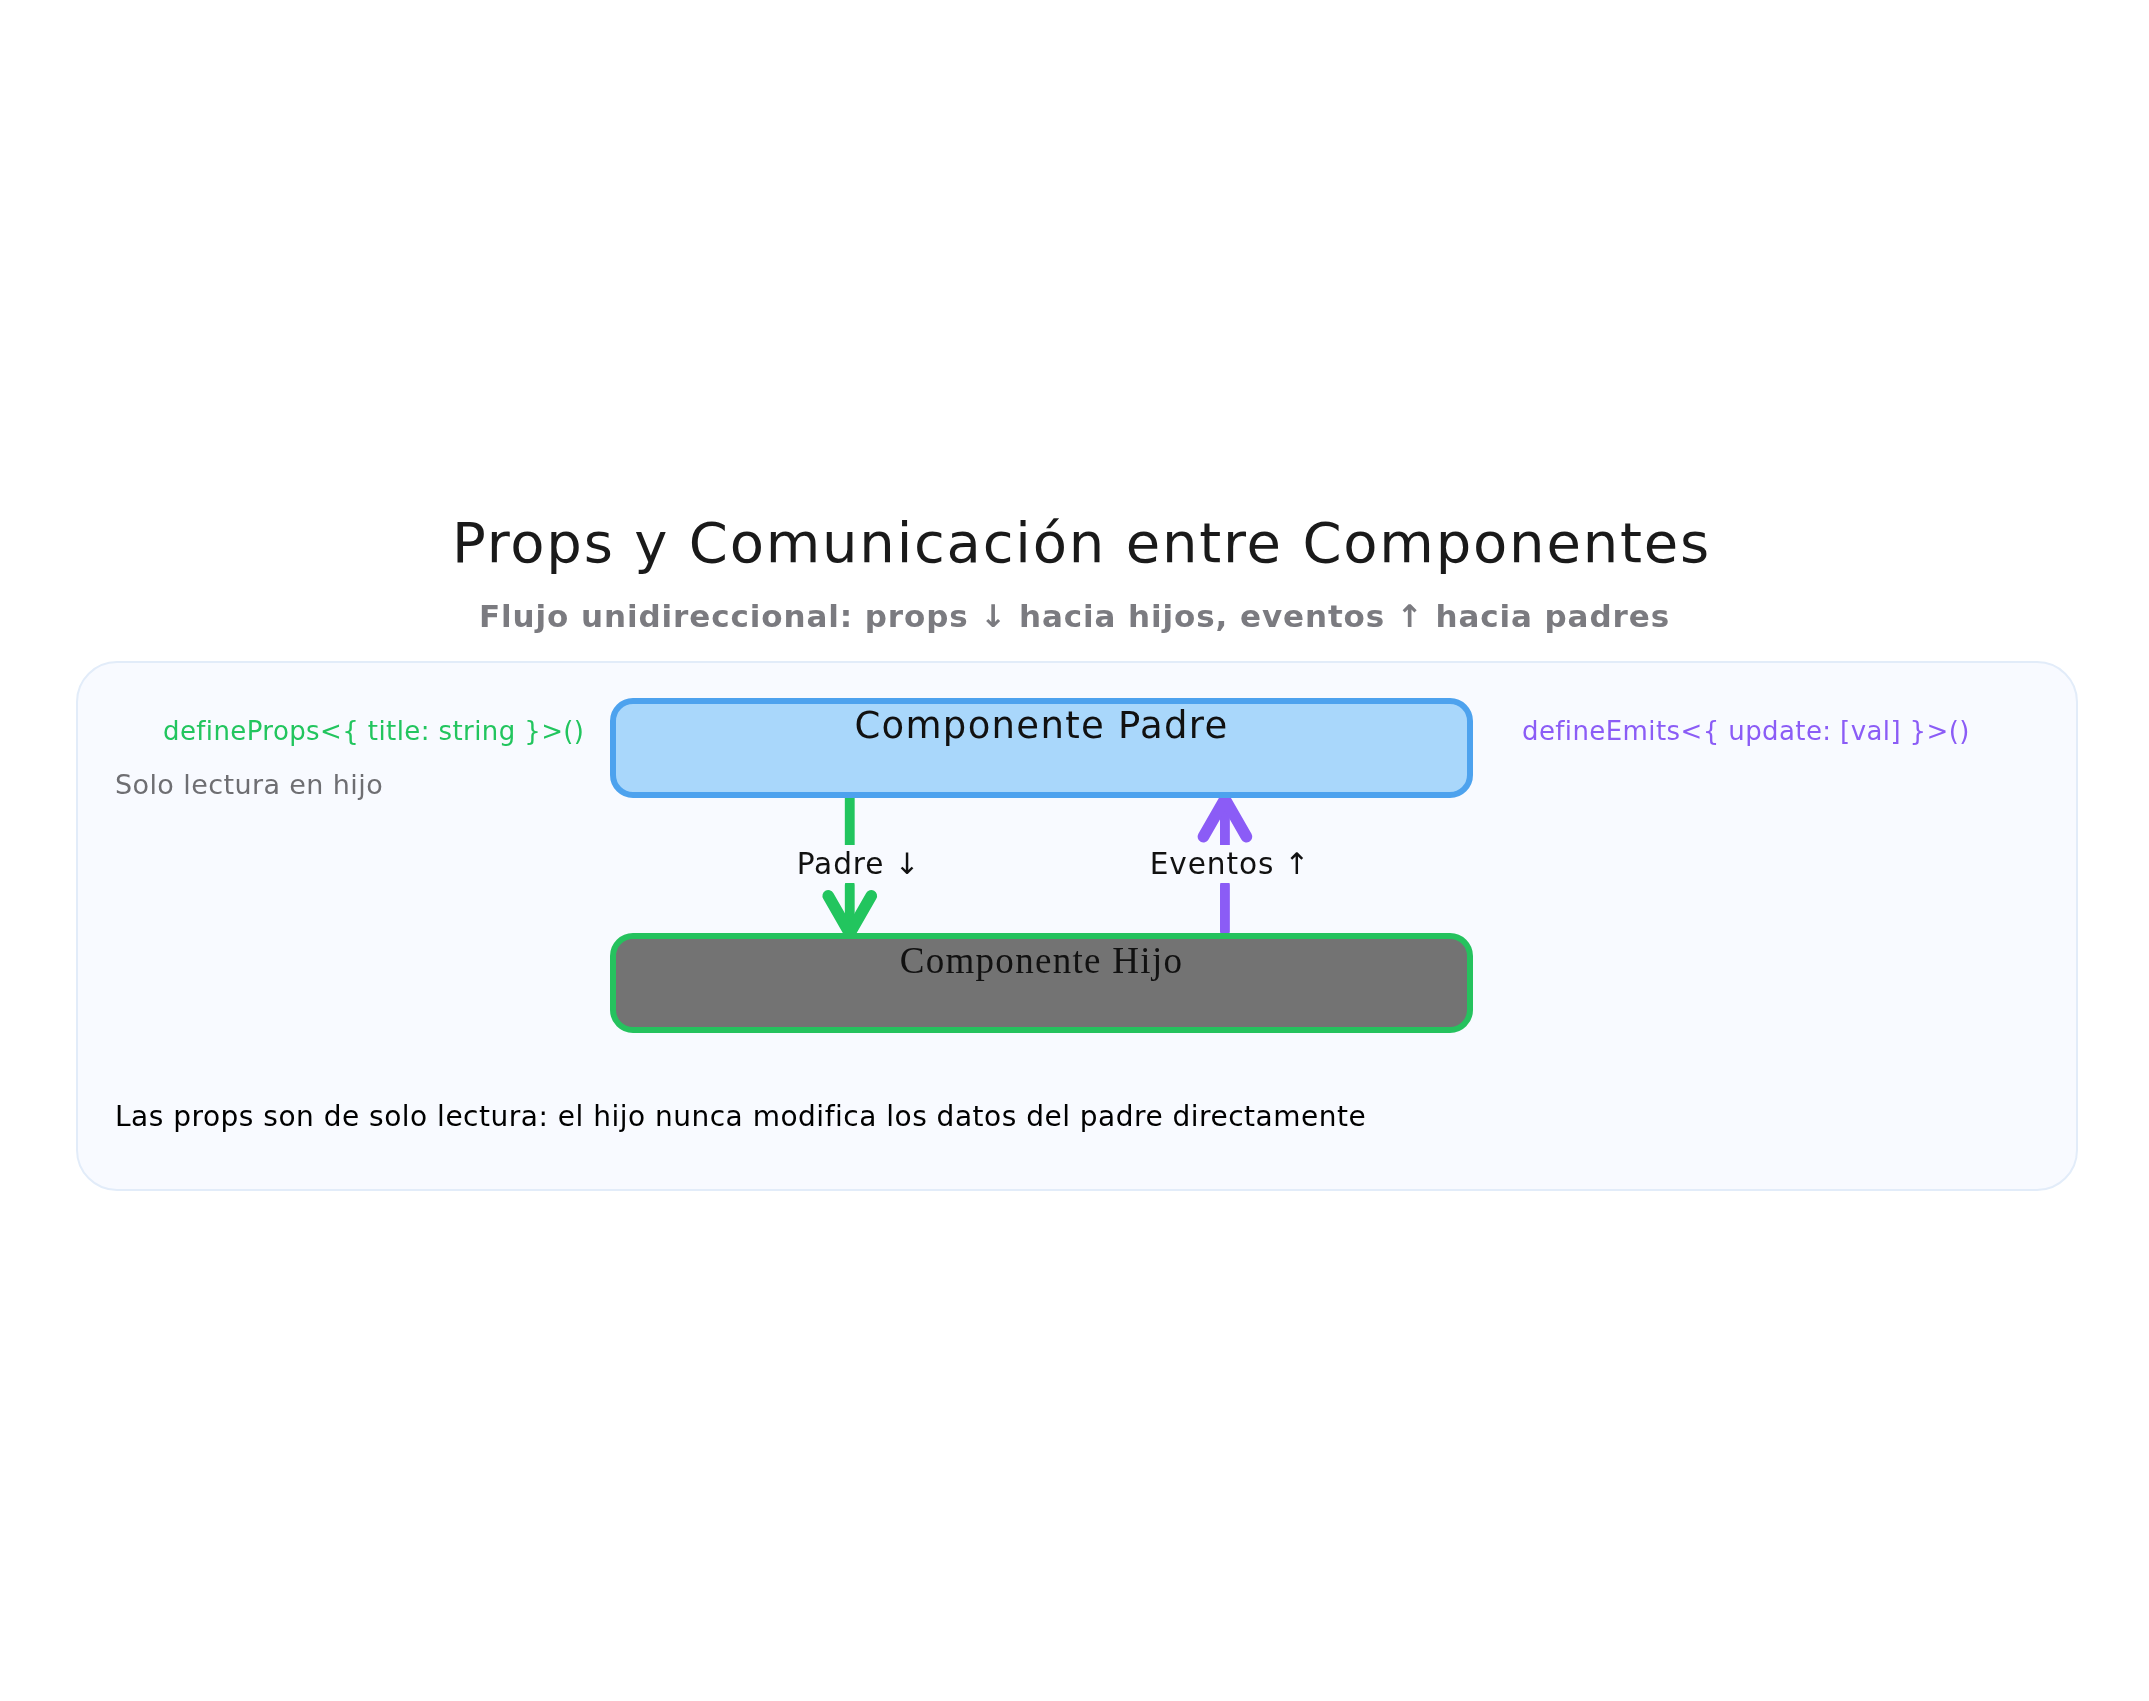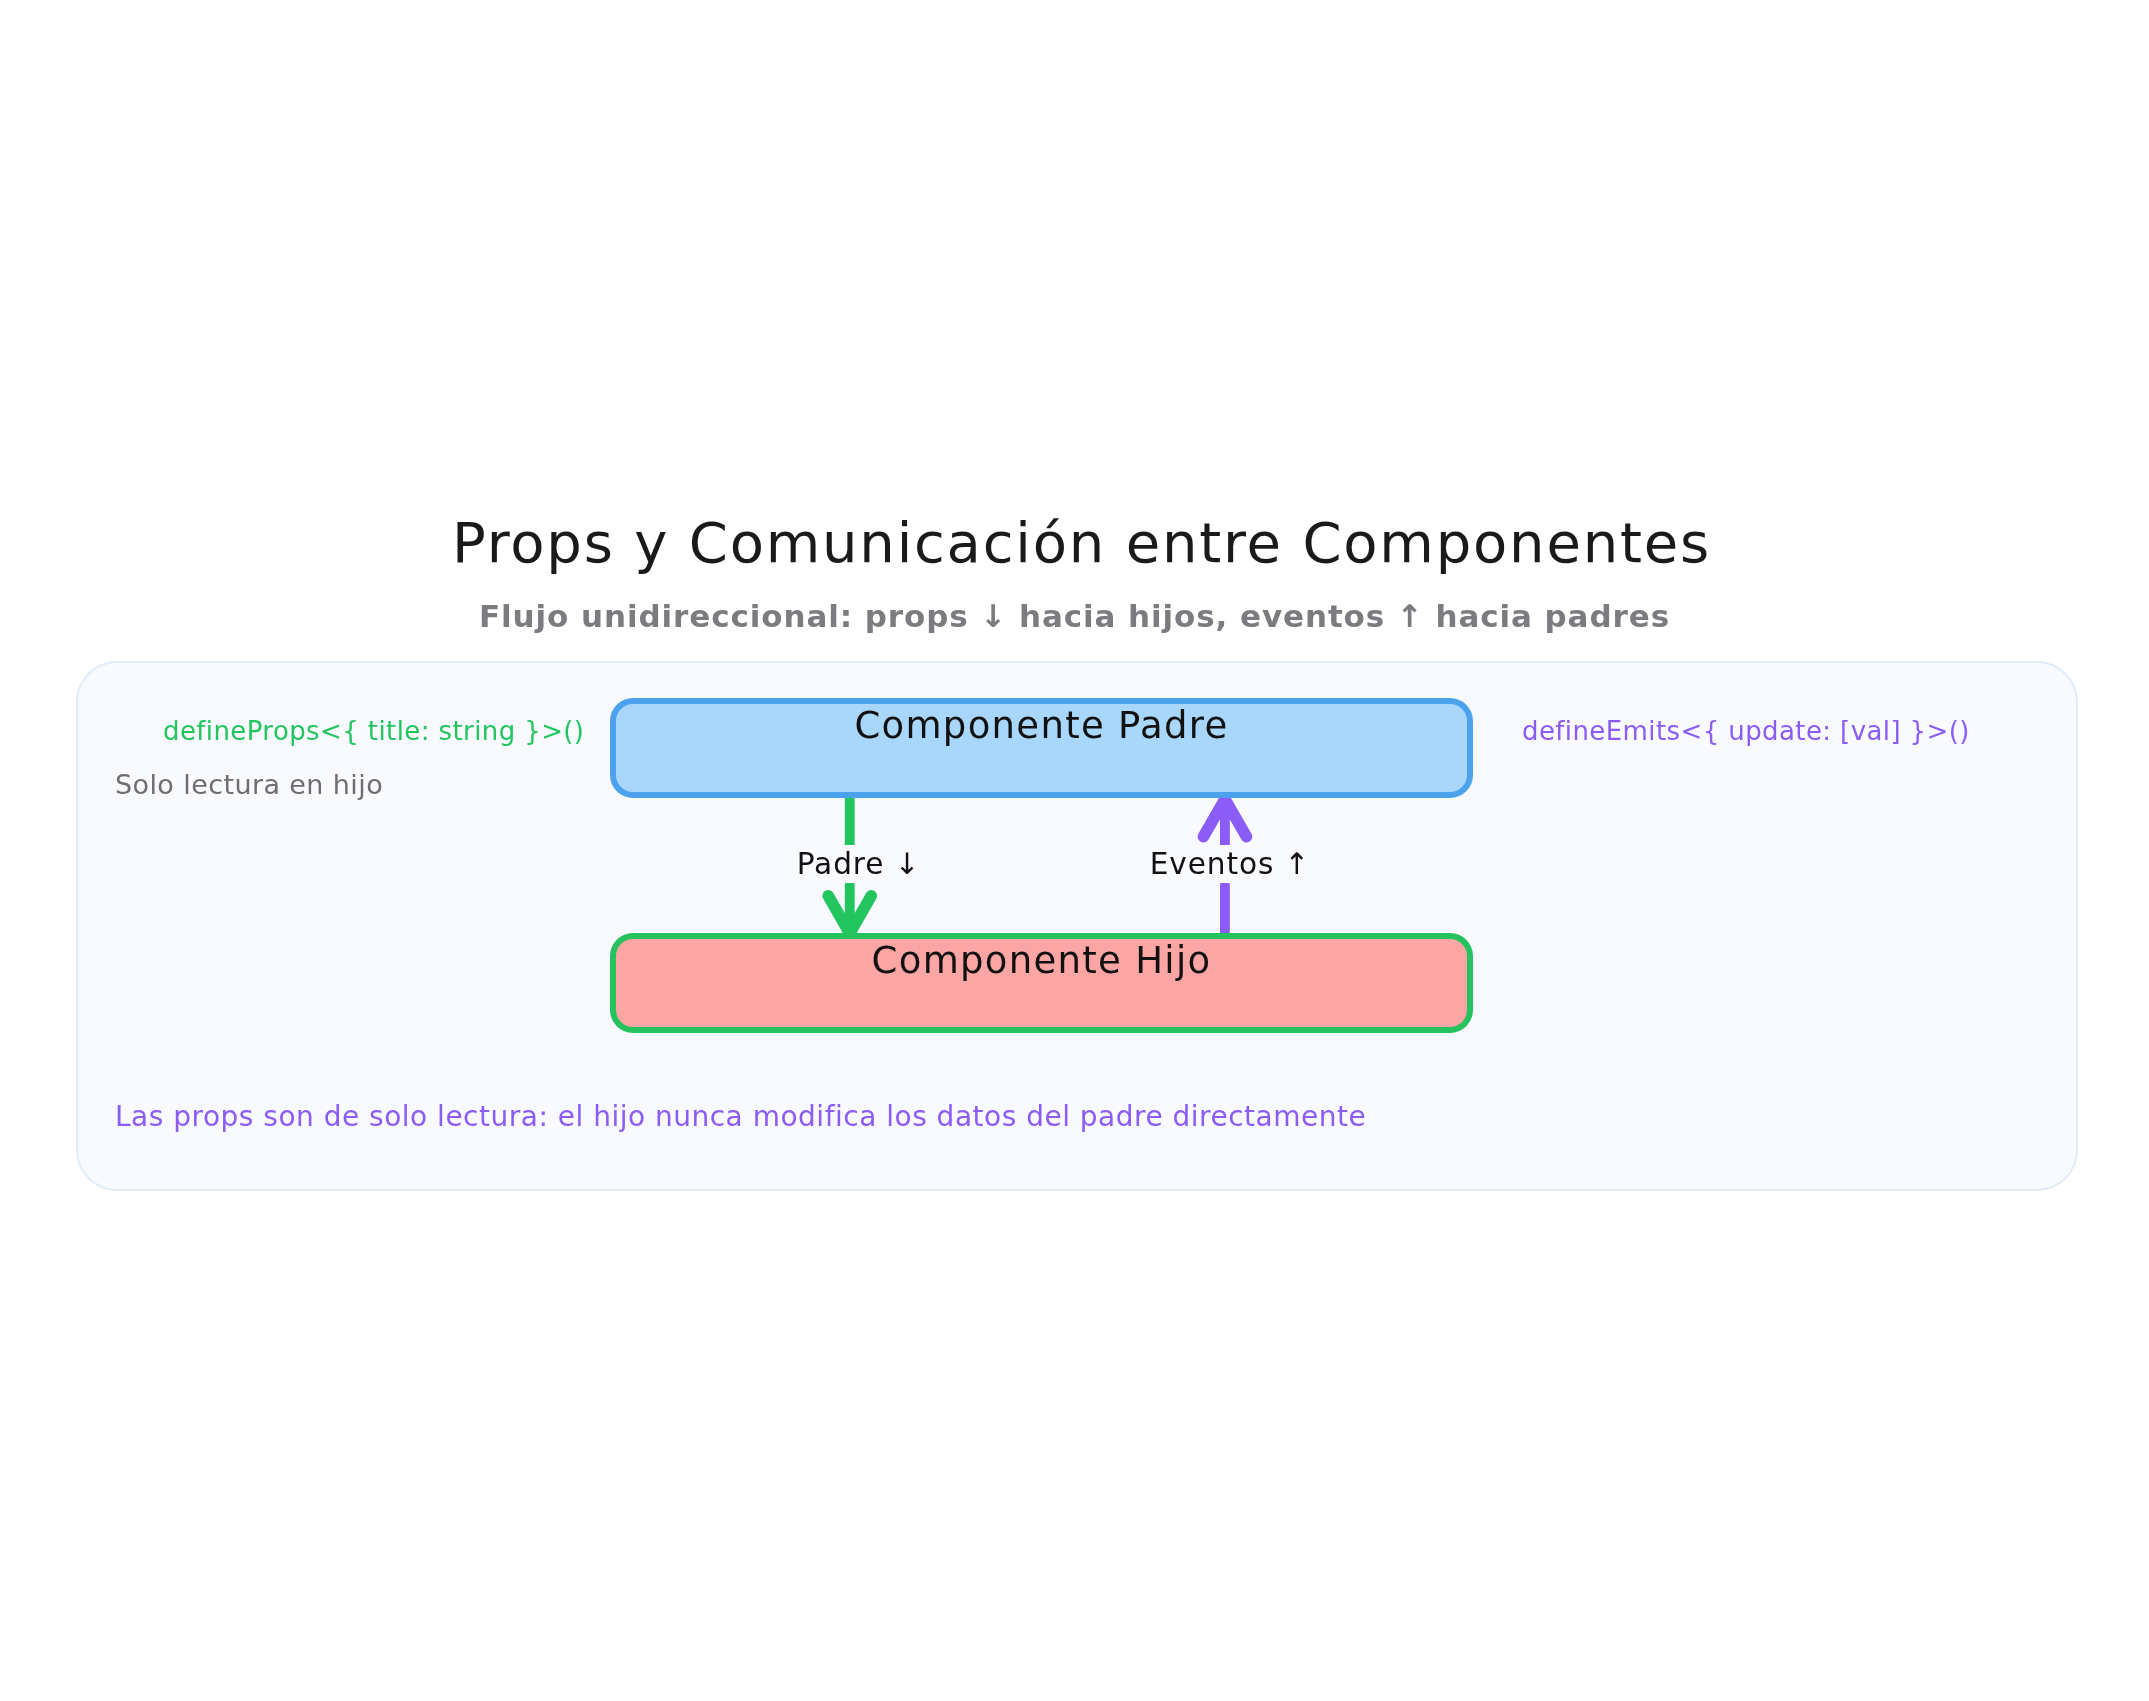--- a/index.html
+++ b/index.html
@@ -101,23 +101,24 @@
     height: 100px;
     background: #a9d7fb;
     border: 6.3px solid #4da2ee;
     border-radius: 23px;
   }
   #node-child {
     left: 610px;
     top: 933px;
     width: 863px;
     height: 100px;
-    background: #fca5a5;
+    background: #737373;
     border: 6.3px solid #25c25e;
     border-radius: 23px;
+    font-family: Liberation Serif, serif;
   }
 
   
   #arrow-layer {
     position: absolute;
     left: 0;
     top: 0;
     width: 2149px;
     height: 1702px;
     pointer-events: none;
@@ -138,21 +139,21 @@
   #label-eventos { left: 1139px; top: 845px; }
 
   
   #footnote {
     position: absolute;
     left: 115px;
     top: 1100px;
     font-family: "DejaVu Sans", sans-serif;
     font-size: 28px;
     letter-spacing: 0.5px;
-    color: #8b5cf6;
+    color: #000000;
     white-space: nowrap;
   }
 </style>
 </head>
 <body>
 
 <div id="header">
   <h1 id="title">Props y Comunicación entre Componentes</h1>
   <p id="subtitle">Flujo unidireccional: props ↓ hacia hijos, eventos ↑ hacia padres</p>
 </div>

